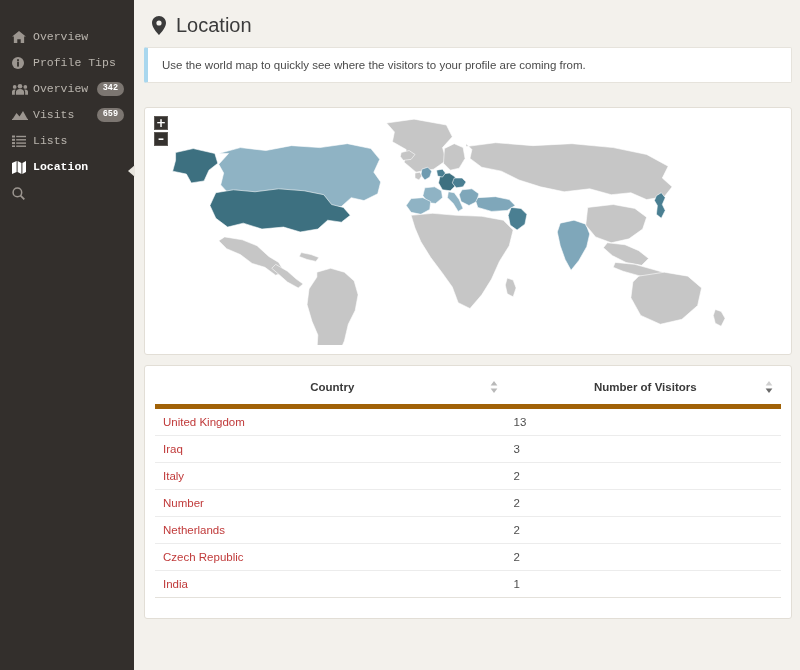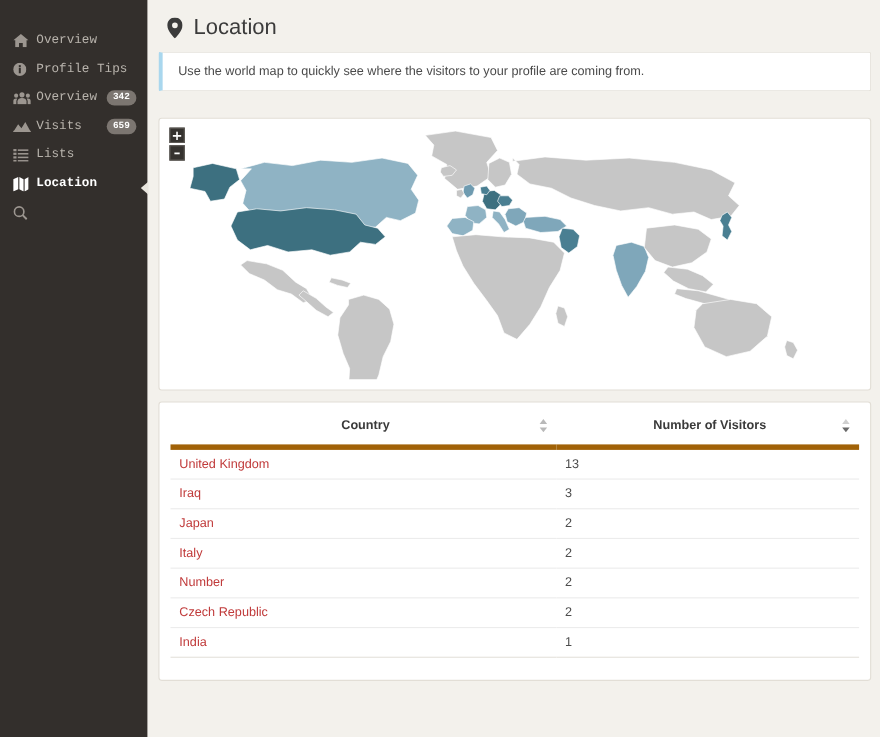--- a/index.html
+++ b/index.html
@@ -343,29 +343,29 @@
         <tbody>
           <tr>
             <td class="country"><a>United Kingdom</a></td>
             <td>13</td>
           </tr>
           <tr>
             <td class="country"><a>Iraq</a></td>
             <td>3</td>
           </tr>
           <tr>
-            <td class="country"><a>Japan</a></td>
-            <td>2</td>
-          </tr>
-          <tr>
             <td class="country"><a>Italy</a></td>
             <td>2</td>
           </tr>
           <tr>
             <td class="country"><a>Number</a></td>
+            <td>2</td>
+          </tr>
+          <tr>
+            <td class="country"><a>Netherlands</a></td>
             <td>2</td>
           </tr>
           <tr>
             <td class="country"><a>Czech Republic</a></td>
             <td>2</td>
           </tr>
           <tr>
             <td class="country"><a>India</a></td>
             <td>1</td>
           </tr>

